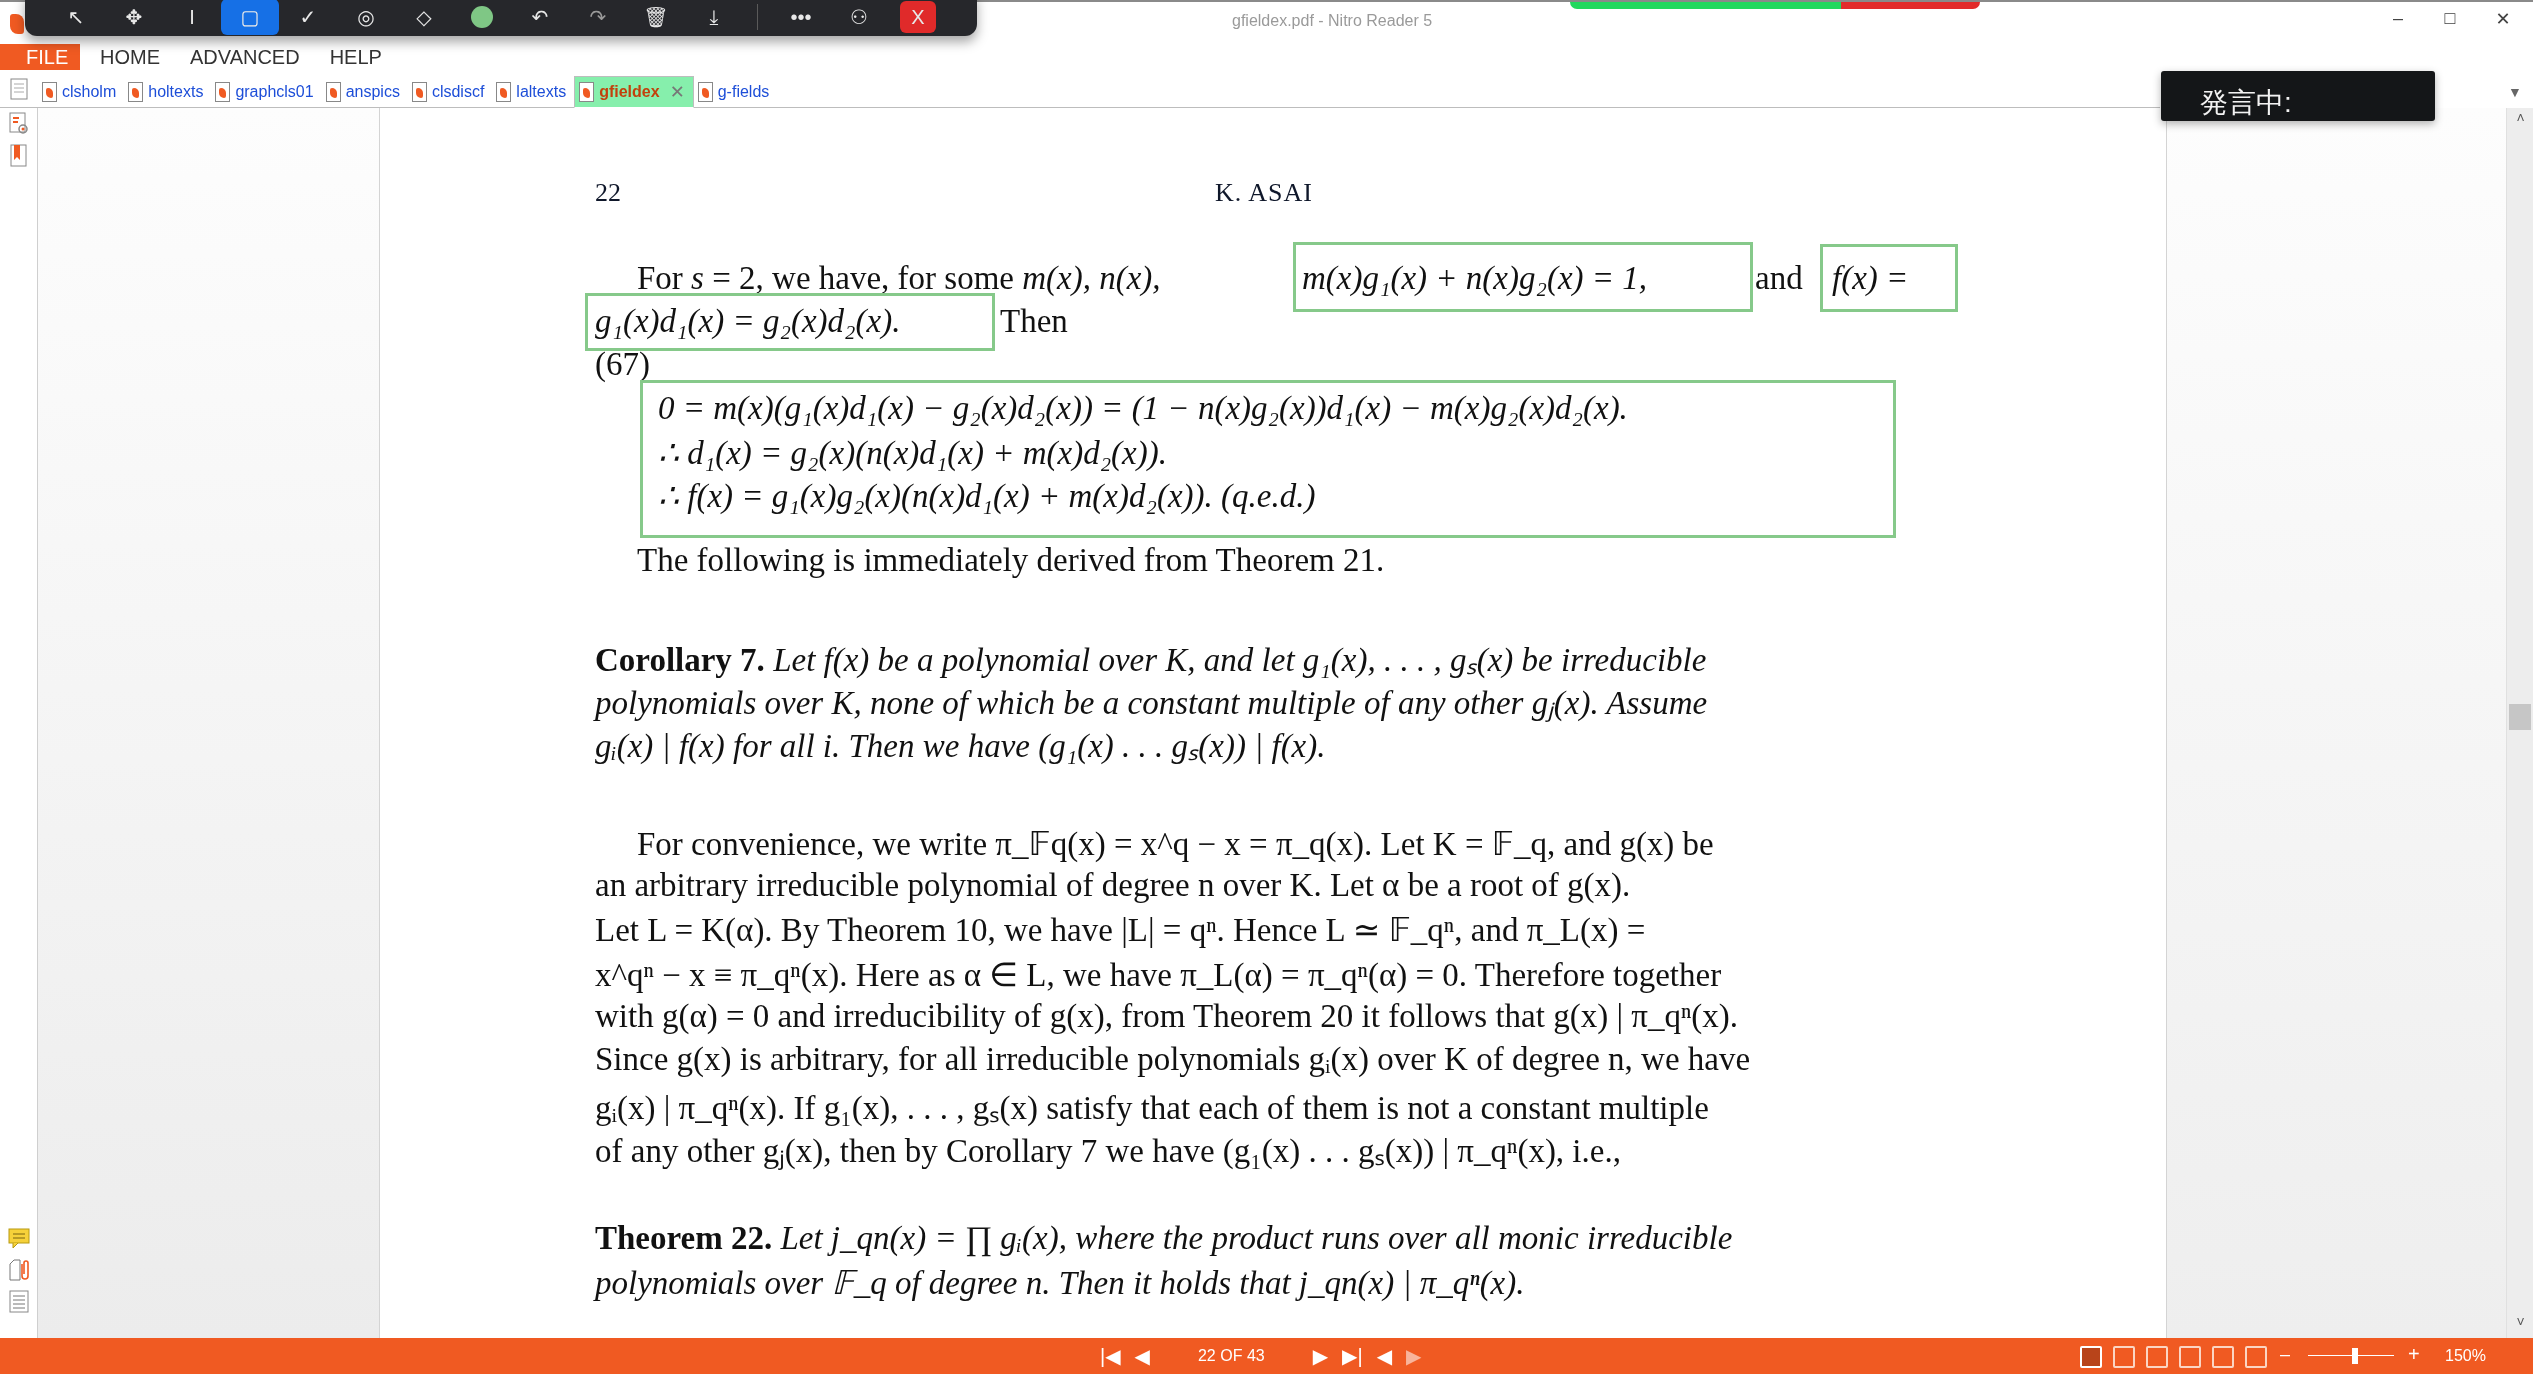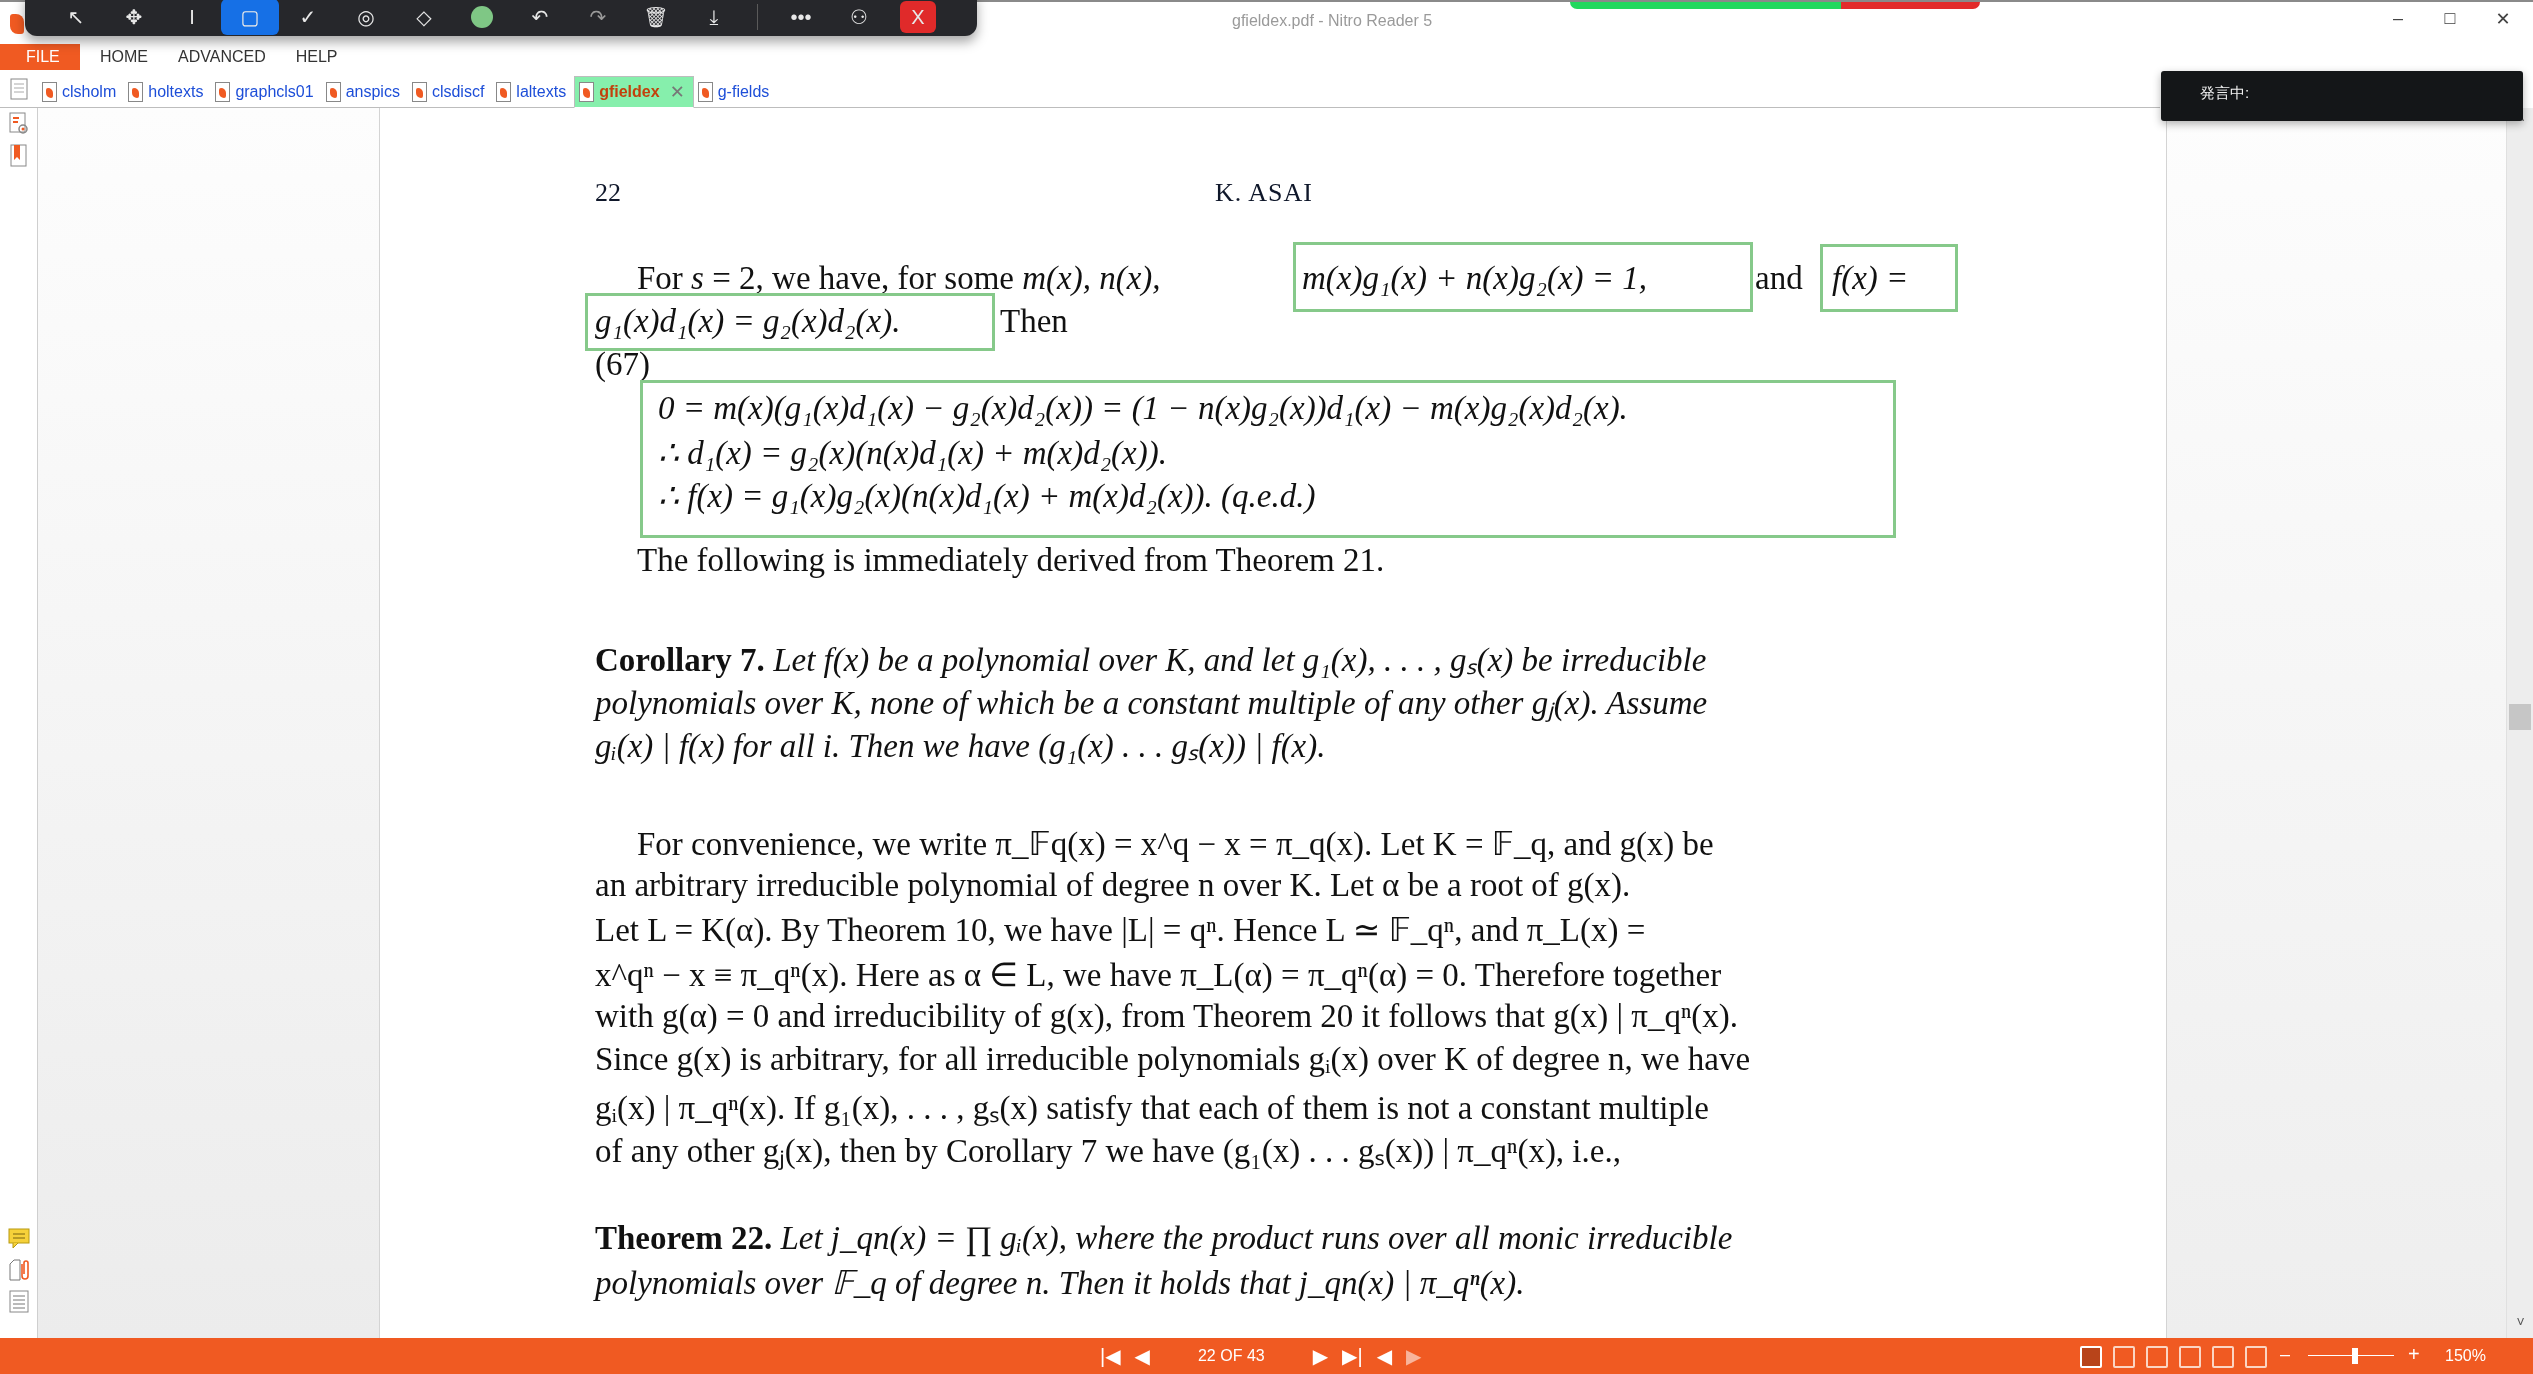--- a/index.html
+++ b/index.html
@@ -18,21 +18,21 @@
   
   .float-toolbar { position: absolute; left: 25px; top: -6px; width: 952px; height: 42px; background: #26272b; border-radius: 0 0 12px 12px; box-shadow: 0 6px 12px rgba(0,0,0,0.35); display: flex; align-items: center; padding-left: 22px; z-index: 10; }
   .ft-btn { width: 58px; height: 36px; display: flex; align-items: center; justify-content: center; color: #e8e8e8; font-size: 20px; margin-top: 4px; }
   .ft-btn.active { background: #1670e6; border-radius: 6px; }
   .ft-sep { width: 1px; height: 26px; background: #5a5a5a; margin: 4px 14px 0 14px; }
   .ft-close { background: #e02a2a; border-radius: 6px; width: 36px; height: 32px; margin-left: 12px; }
   .green-dot { width: 22px; height: 22px; border-radius: 50%; background: #7fc785; }
 
   
   .menubar { position: absolute; left: 0; top: 44px; width: 2533px; height: 26px; display: flex; align-items: center; }
-  .menu-item { font-size: 16px; color: #333; padding: 0 15px; height: 26px; line-height: 26px; }
+  .menu-item { font-size: 20px; color: #333; padding: 0 15px; height: 26px; line-height: 26px; }
   .menu-item.file { background: #f05a22; color: #ffffff; width: 80px; padding: 0 0 0 26px; }
 
   
   .tabbar { position: absolute; left: 0; top: 72px; width: 2160px; height: 36px; border-bottom: 1px solid #bdbdbd; display: flex; align-items: flex-end; }
   .tab-panel-icon { width: 38px; height: 36px; display: flex; align-items: center; justify-content: center; }
   .tab { display: flex; align-items: center; height: 30px; padding: 0 8px 0 4px; font-size: 16px; color: #1d4ed8; }
   .tab.active { border: 1px solid #bdbdbd; border-bottom: 1px solid #ffffff; background: #86efac; color: #c2410c; font-weight: bold; margin-bottom: -1px; height: 32px; }
   .tab-close { color: #777; font-weight: normal; margin-left: 10px; font-size: 18px; }
   .pdf-icon { width: 15px; height: 20px; border: 1px solid #888; background: #fff; margin-right: 5px; position: relative; }
   .pdf-icon::after { content: ""; position: absolute; left: 3px; top: 5px; width: 7px; height: 10px; background: #f05a22; border-radius: 2px 5px 2px 5px; }
@@ -44,21 +44,21 @@
   
   .left-pane { position: absolute; left: 38px; top: 108px; width: 342px; height: 1230px; background: linear-gradient(#fdfdfd, #ececec); border-right: 1px solid #d4d4d4; }
   .page { position: absolute; left: 380px; top: 108px; width: 1786px; height: 1230px; background: #ffffff; overflow: hidden; }
   .right-pane { position: absolute; left: 2166px; top: 108px; width: 340px; height: 1230px; background: linear-gradient(#fdfdfd, #eeeeee); border-left: 1px solid #d4d4d4; }
   .vscroll { position: absolute; left: 2506px; top: 108px; width: 27px; height: 1230px; background: #ededed; border-left: 1px solid #e0e0e0; }
   .vscroll .thumb { position: absolute; left: 2px; top: 596px; width: 22px; height: 26px; background: #c6c6c6; }
   .vscroll .arrow { position: absolute; left: 0; width: 27px; text-align: center; font-size: 14px; color: #555; }
   .top-dropdown-arrow { position: absolute; left: 2508px; top: 84px; font-size: 14px; color: #666; }
 
   
-  .speak-popup { position: absolute; left: 2161px; top: 71px; width: 362px; height: 50px; background: #141618; border-radius: 3px; box-shadow: 0 3px 8px rgba(0,0,0,0.3); color: #f2f2f2; font-size: 15px; padding: 13px 0 0 39px; z-index: 11; }
+  .speak-popup { position: absolute; left: 2161px; top: 71px; width: 274px; height: 50px; background: #141618; border-radius: 3px; box-shadow: 0 3px 8px rgba(0,0,0,0.3); color: #f2f2f2; font-size: 28px; padding: 13px 0 0 39px; z-index: 11; }
 
   
   .doc { position: absolute; font-family: "Liberation Serif", serif; color: #0f172a; font-size: 33px; white-space: nowrap; }
   .hdr-num { left: 215px; top: 70px; font-size: 26px; }
   .hdr-author { left: 835px; top: 70px; font-size: 26px; letter-spacing: 1px; }
   .line { position: absolute; left: 215px; font-family: "Liberation Serif", serif; font-size: 33px; color: #111; white-space: nowrap; text-align: right; }
   .indent { padding-left: 42px; }
   .bold { font-weight: bold; }
   .it { font-style: italic; }
   .hl-box { position: absolute; border: 3px solid #86c98a; }

